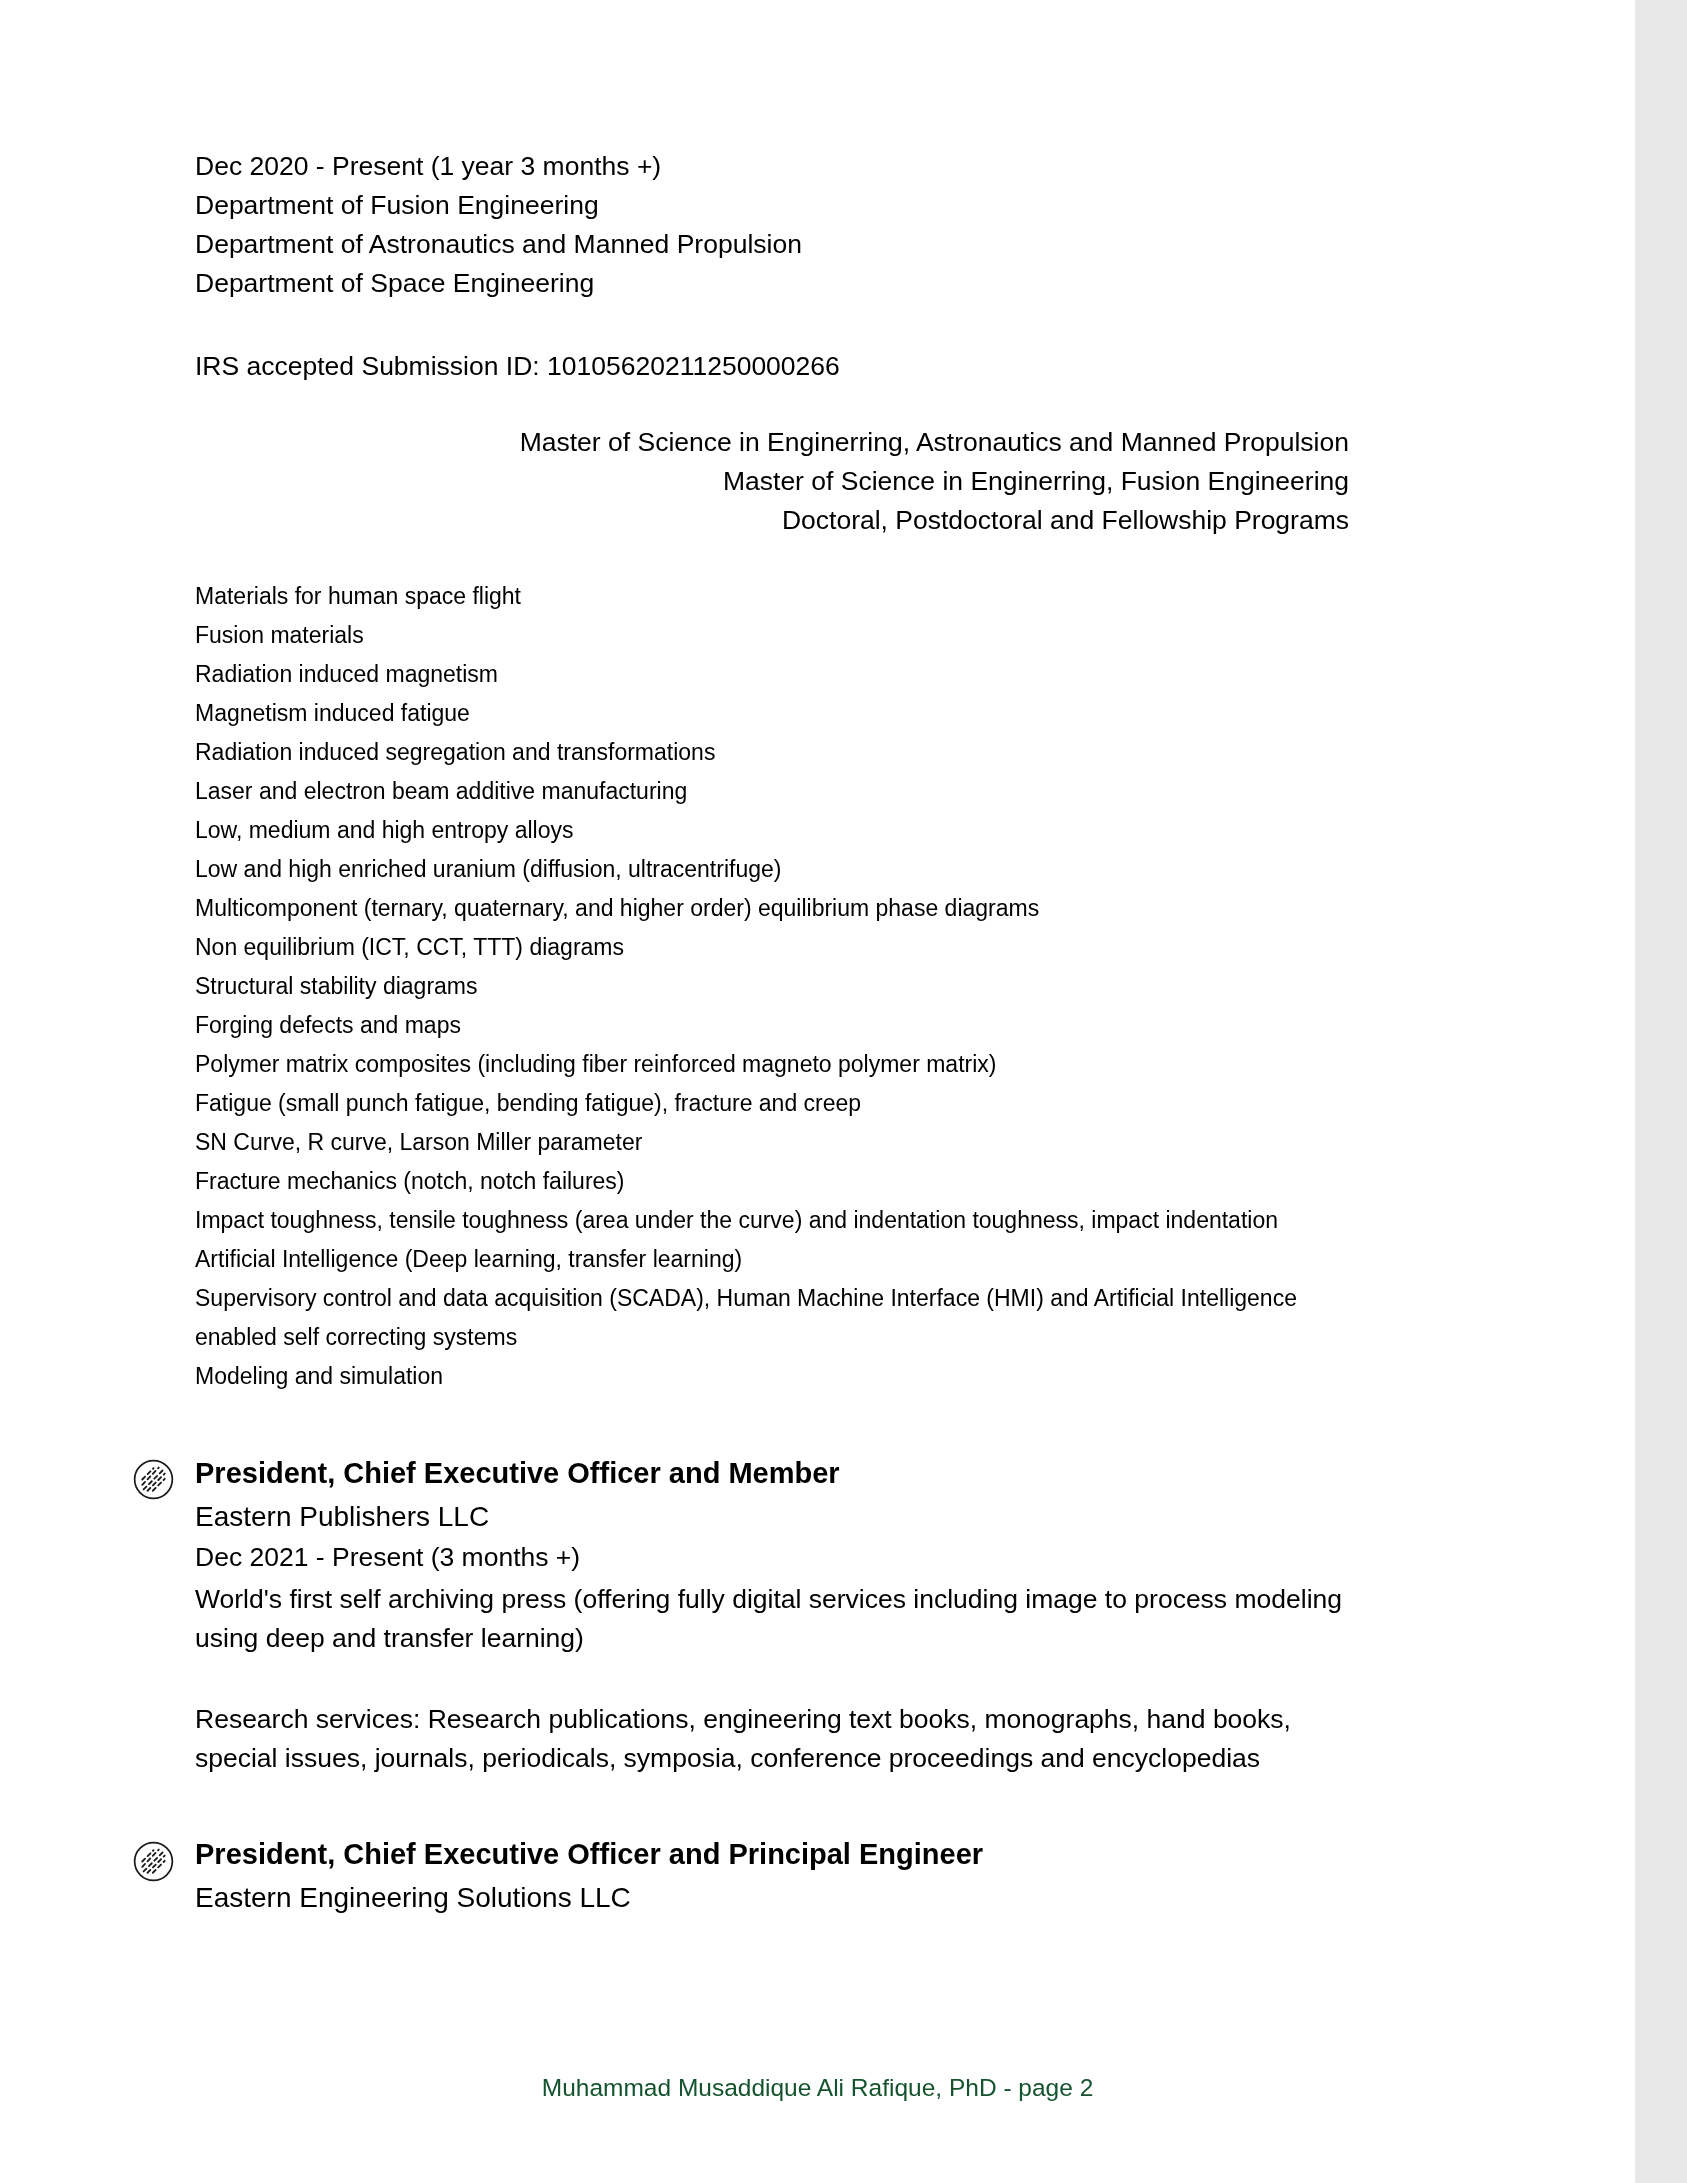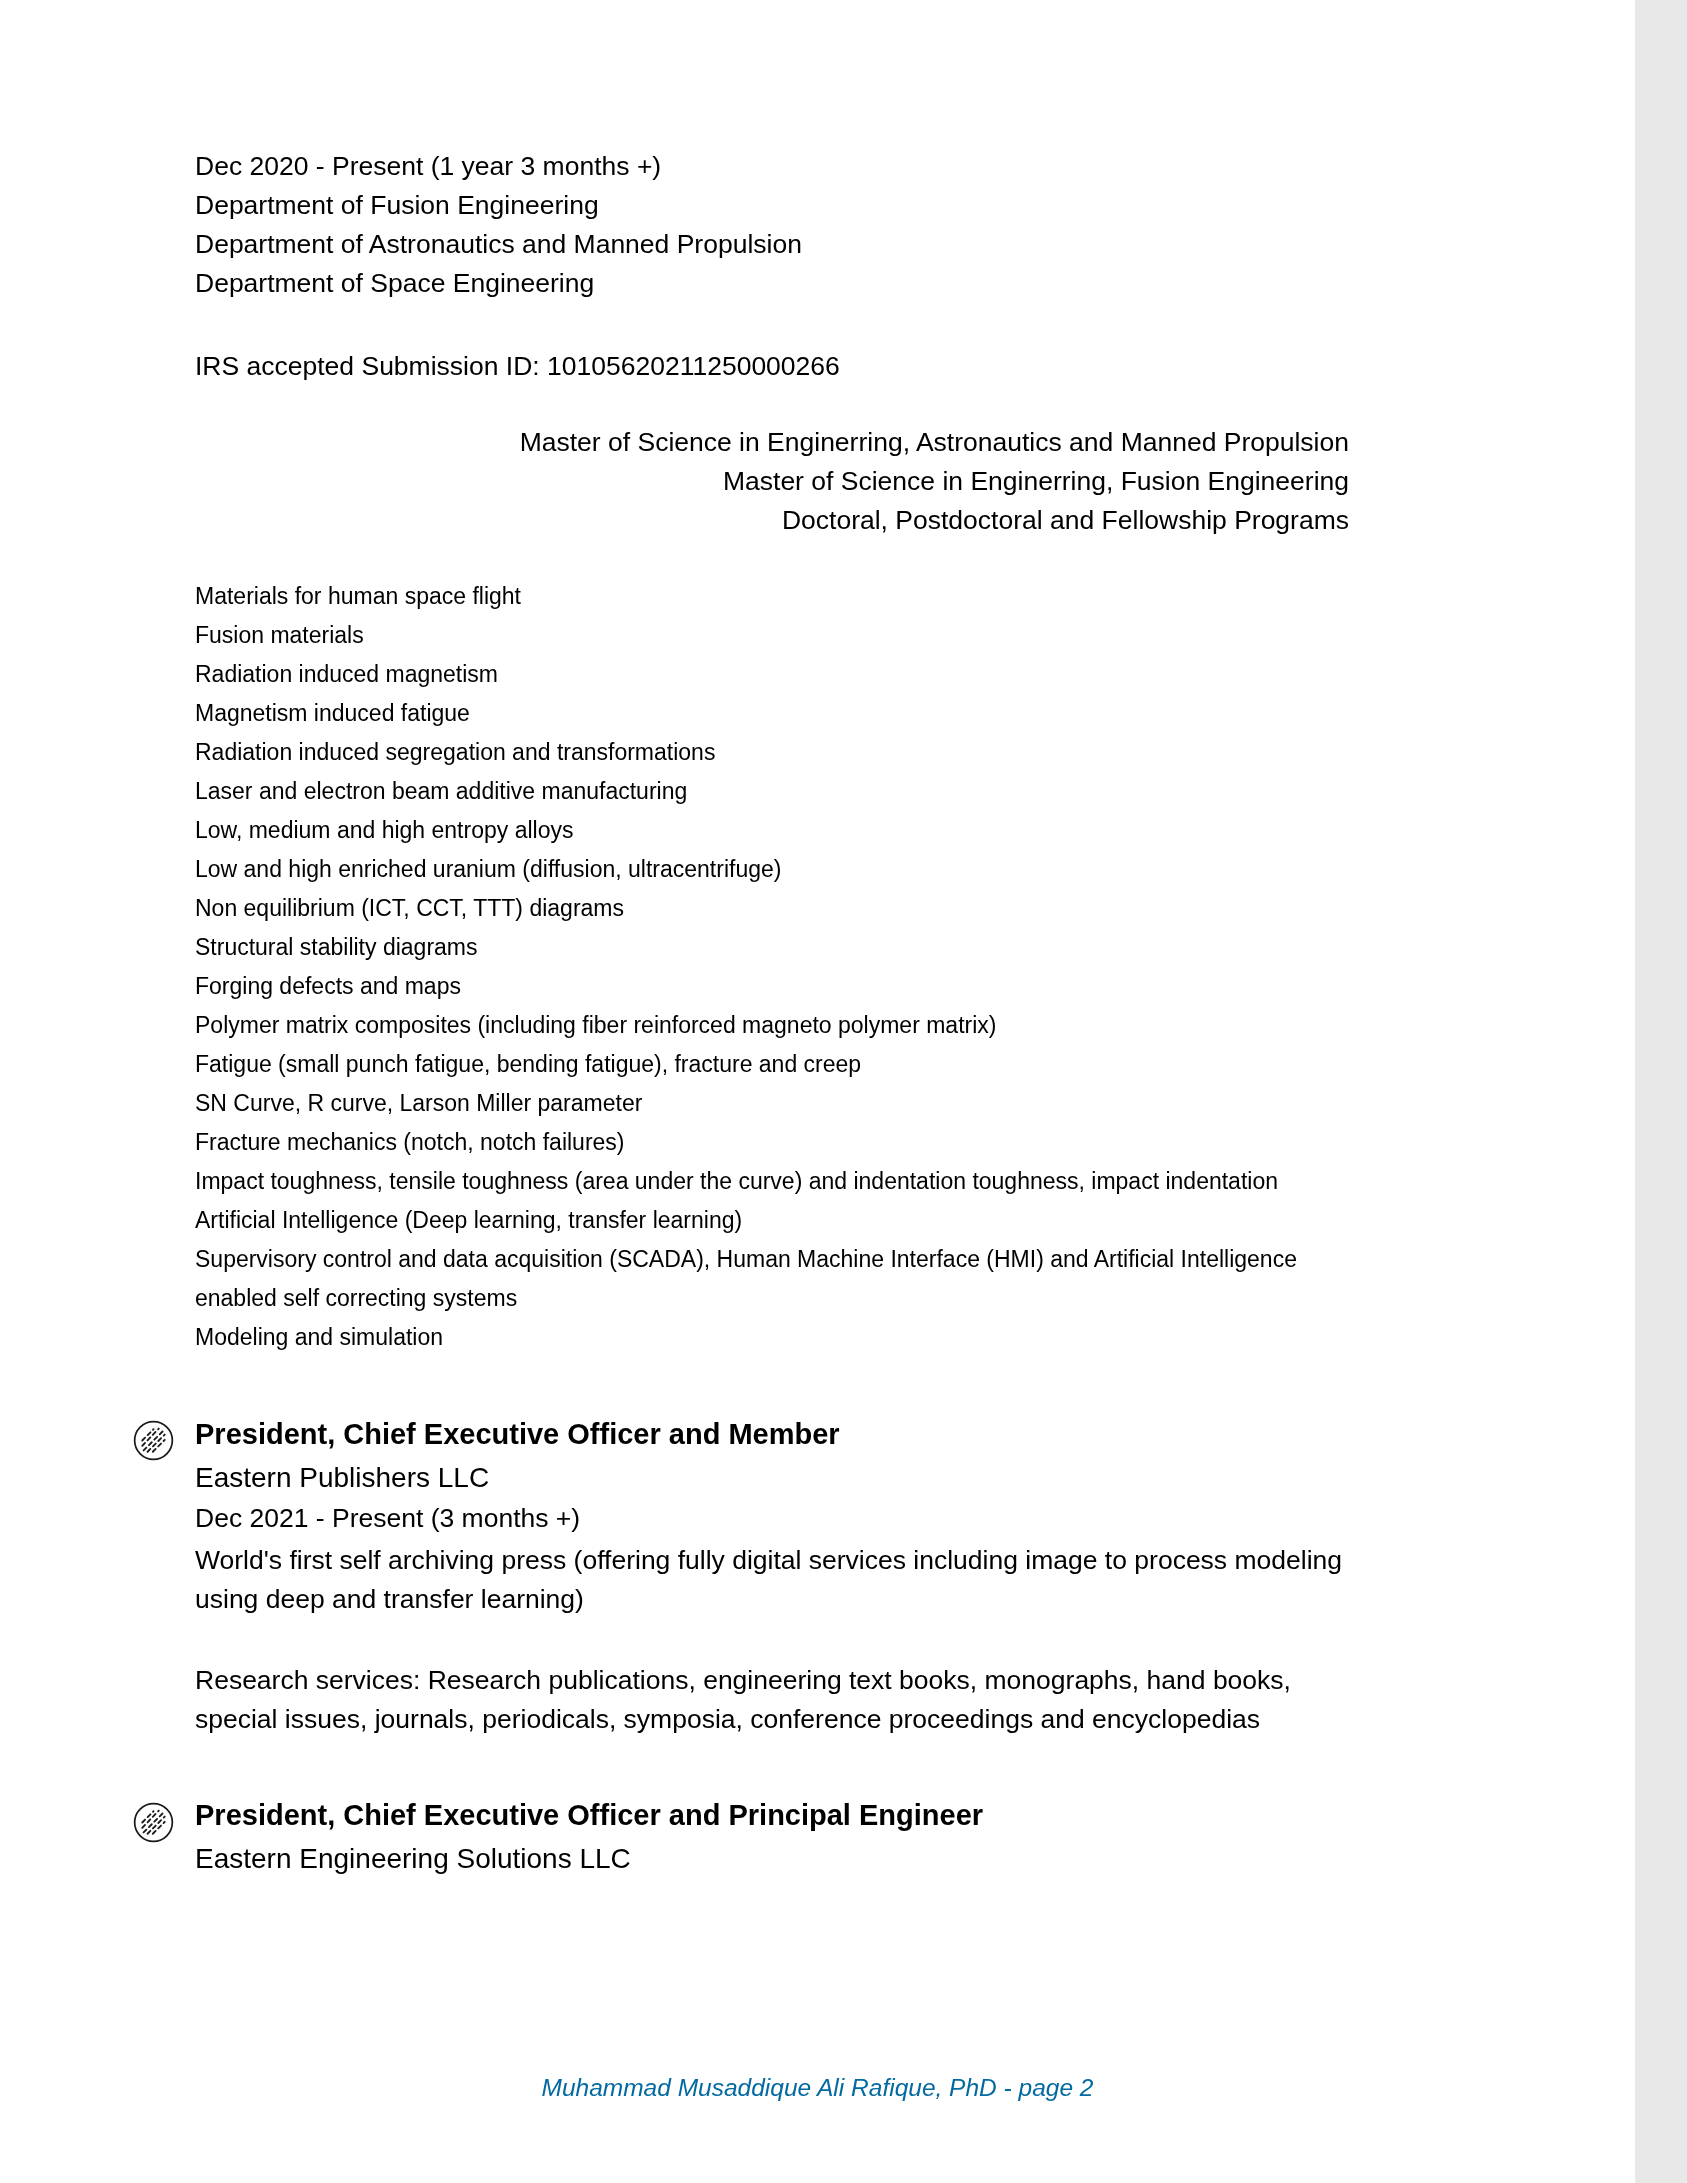--- a/index.html
+++ b/index.html
@@ -63,22 +63,21 @@
     margin-top: 42px;
   }
   .page-footer {
     position: absolute;
     left: 0;
     right: 0;
     top: 2073px;
     text-align: center;
     font-size: 24.5px;
     line-height: 30px;
-    color: #0369a1;
-    font-style: italic;
+    color: #14532d;
   }
 </style>
 </head>
 <body>
 
 <div class="page">
   <div class="content">
 
     <div>
       <div class="line">Dec 2020 - Present (1 year 3 months +)</div>
@@ -99,20 +98,21 @@
 
     <div class="topics-block">
       <div class="topic-line">Materials for human space flight</div>
       <div class="topic-line">Fusion materials</div>
       <div class="topic-line">Radiation induced magnetism</div>
       <div class="topic-line">Magnetism induced fatigue</div>
       <div class="topic-line">Radiation induced segregation and transformations</div>
       <div class="topic-line">Laser and electron beam additive manufacturing</div>
       <div class="topic-line">Low, medium and high entropy alloys</div>
       <div class="topic-line">Low and high enriched uranium (diffusion, ultracentrifuge)</div>
+      <div class="topic-line">Multicomponent (ternary, quaternary, and higher order) equilibrium phase diagrams</div>
       <div class="topic-line">Non equilibrium (ICT, CCT, TTT) diagrams</div>
       <div class="topic-line">Structural stability diagrams</div>
       <div class="topic-line">Forging defects and maps</div>
       <div class="topic-line">Polymer matrix composites (including fiber reinforced magneto polymer matrix)</div>
       <div class="topic-line">Fatigue (small punch fatigue, bending fatigue), fracture and creep</div>
       <div class="topic-line">SN Curve, R curve, Larson Miller parameter</div>
       <div class="topic-line">Fracture mechanics (notch, notch failures)</div>
       <div class="topic-line">Impact toughness, tensile toughness (area under the curve) and indentation toughness, impact indentation</div>
       <div class="topic-line">Artificial Intelligence (Deep learning, transfer learning)</div>
       <div class="topic-line">Supervisory control and data acquisition (SCADA), Human Machine Interface (HMI) and Artificial Intelligence enabled self correcting systems</div>

